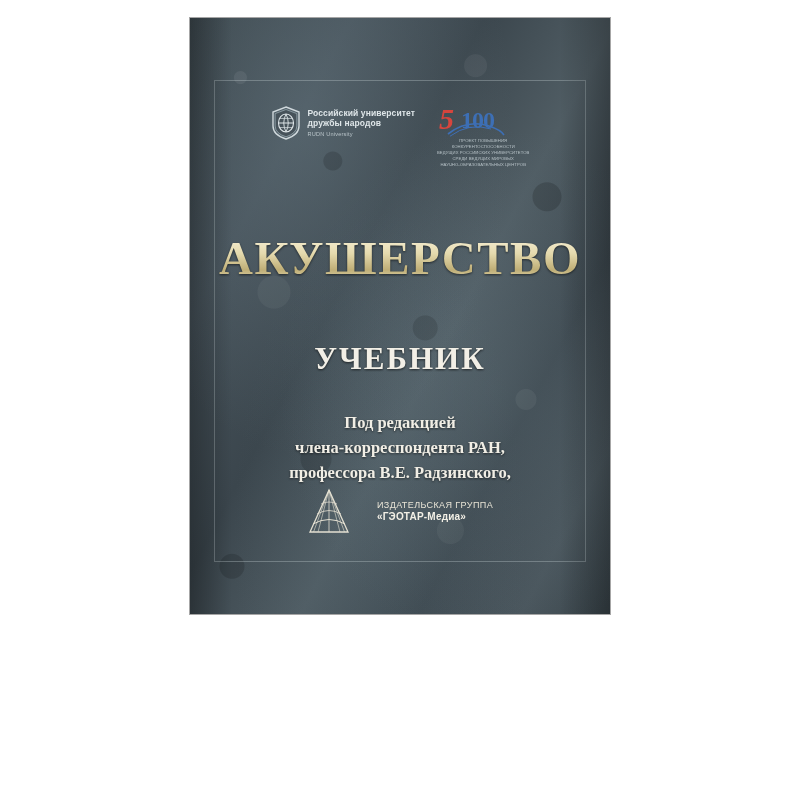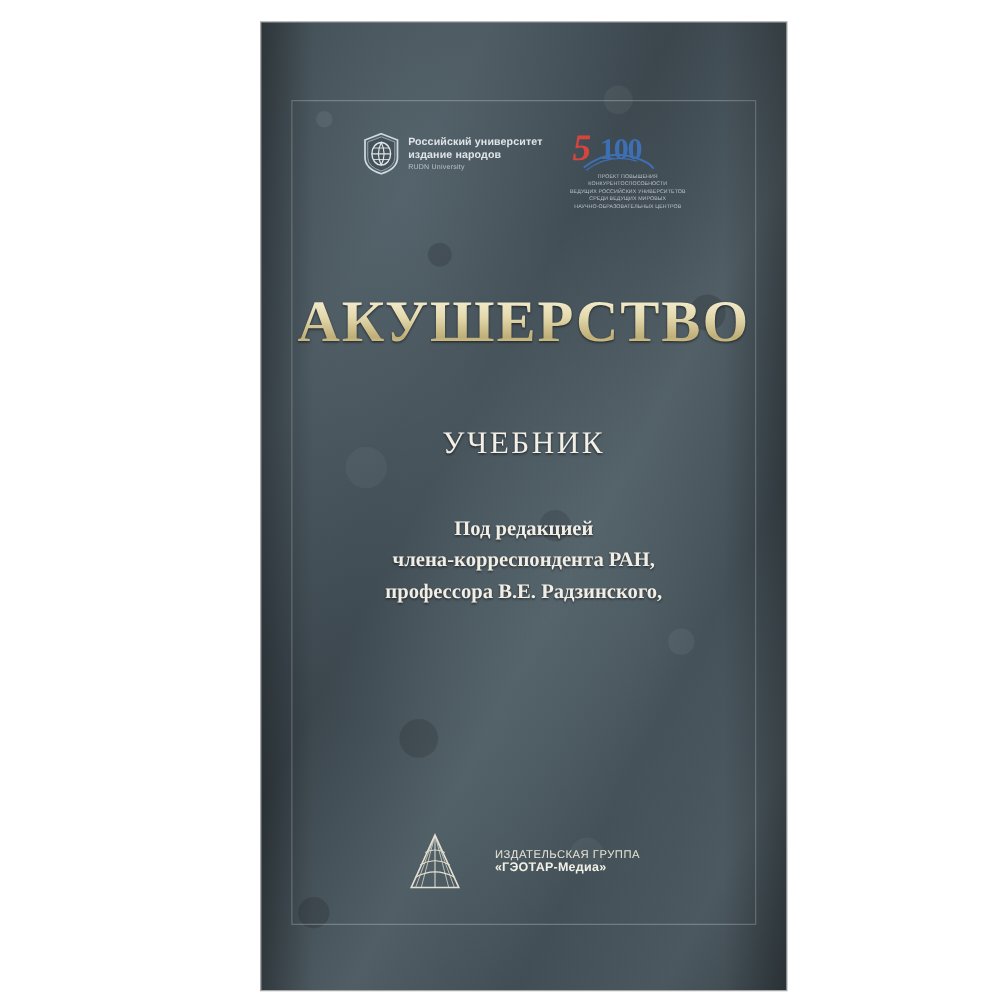--- a/index.html
+++ b/index.html
@@ -20,29 +20,28 @@
     height: 800px;
     background: #ffffff;
   }
 
   
   #cover {
     position: absolute;
     left: 190px;
     top: 18px;
     width: 420px;
-    height: 774px;
+    height: 596px;
     background:
       radial-gradient(ellipse at 28% 18%, rgba(120,140,150,0.30) 0%, rgba(0,0,0,0) 48%),
       radial-gradient(ellipse at 72% 62%, rgba(110,130,140,0.22) 0%, rgba(0,0,0,0) 50%),
       radial-gradient(ellipse at 45% 88%, rgba(90,110,120,0.18) 0%, rgba(0,0,0,0) 45%),
       linear-gradient(118deg, #3a454b 0%, #46525a 22%, #3b464d 40%, #505d64 58%, #3d484f 74%, #4a565d 88%, #39444a 100%);
     box-shadow: 0 0 0 1px rgba(0,0,0,0.35);
     overflow: hidden;
-    margin-left: 19px;
   }
 
   
   #cover::before {
     content: "";
     position: absolute;
     inset: 0;
     background-image:
       radial-gradient(circle at 12% 10%, rgba(255,255,255,0.08) 0 6px, rgba(0,0,0,0) 7px),
       radial-gradient(circle at 34% 24%, rgba(0,0,0,0.16) 0 9px, rgba(0,0,0,0) 10px),
@@ -176,22 +175,22 @@
     -webkit-text-fill-color: transparent;
     text-shadow: 0 1px 2px rgba(0,0,0,0.0);
     filter: drop-shadow(0 1px 1px rgba(0,0,0,0.55));
   }
 
   #subtitle {
     left: 0; right: 0;
     top: 323px;
     text-align: center;
     font-family: "Liberation Serif", serif;
-    font-weight: normal;
-    font-size: 25px;
+    font-weight: bold;
+    font-size: 31px;
     letter-spacing: 2px;
     color: #f2efe6;
     filter: drop-shadow(0 1px 1px rgba(0,0,0,0.6));
   }
 
   #editors {
     left: 40px; right: 40px;
     top: 392px;
     text-align: center;
     font-family: "Liberation Serif", serif;
@@ -258,21 +257,21 @@
             <path d="M15 1 L28 6 L28 20 Q28 29 15 33 Q2 29 2 20 L2 6 Z" fill="none" stroke="#cfd8dc" stroke-width="1.4"></path>
             <path d="M15 3.5 L25.8 7.6 L25.8 20 Q25.8 27.4 15 30.8 Q4.2 27.4 4.2 20 L4.2 7.6 Z" fill="#46525a" stroke="#9fb0b8" stroke-width="0.7"></path>
             <ellipse cx="15" cy="17" rx="7.5" ry="9" fill="none" stroke="#dfe6e9" stroke-width="1.1"></ellipse>
             <path d="M7.5 17 H22.5" stroke="#dfe6e9" stroke-width="1"></path>
             <path d="M15 8 Q19.5 17 15 26 Q10.5 17 15 8 Z" fill="none" stroke="#dfe6e9" stroke-width="0.9"></path>
             <path d="M8.6 12.4 H21.4 M8.6 21.6 H21.4" stroke="#dfe6e9" stroke-width="0.7"></path>
           </svg>
         </div>
         <div class="rudn-text">
           <div class="rudn-l1">Российский университет</div>
-          <div class="rudn-l2">издание народов</div>
+          <div class="rudn-l2">дружбы народов</div>
           <div class="rudn-l3">RUDN University</div>
         </div>
       </div>
 
       <div id="five100">
         <div class="f100-wrap">
           <span class="f100-5">5</span>
           <span class="f100-100">100</span>
           <svg class="f100-swoosh" width="58" height="16" viewBox="0 0 58 16">
             <path d="M1 13 Q20 -2 42 5 Q54 9 57 14" fill="none" stroke="#3d6fb5" stroke-width="1.6"></path>

